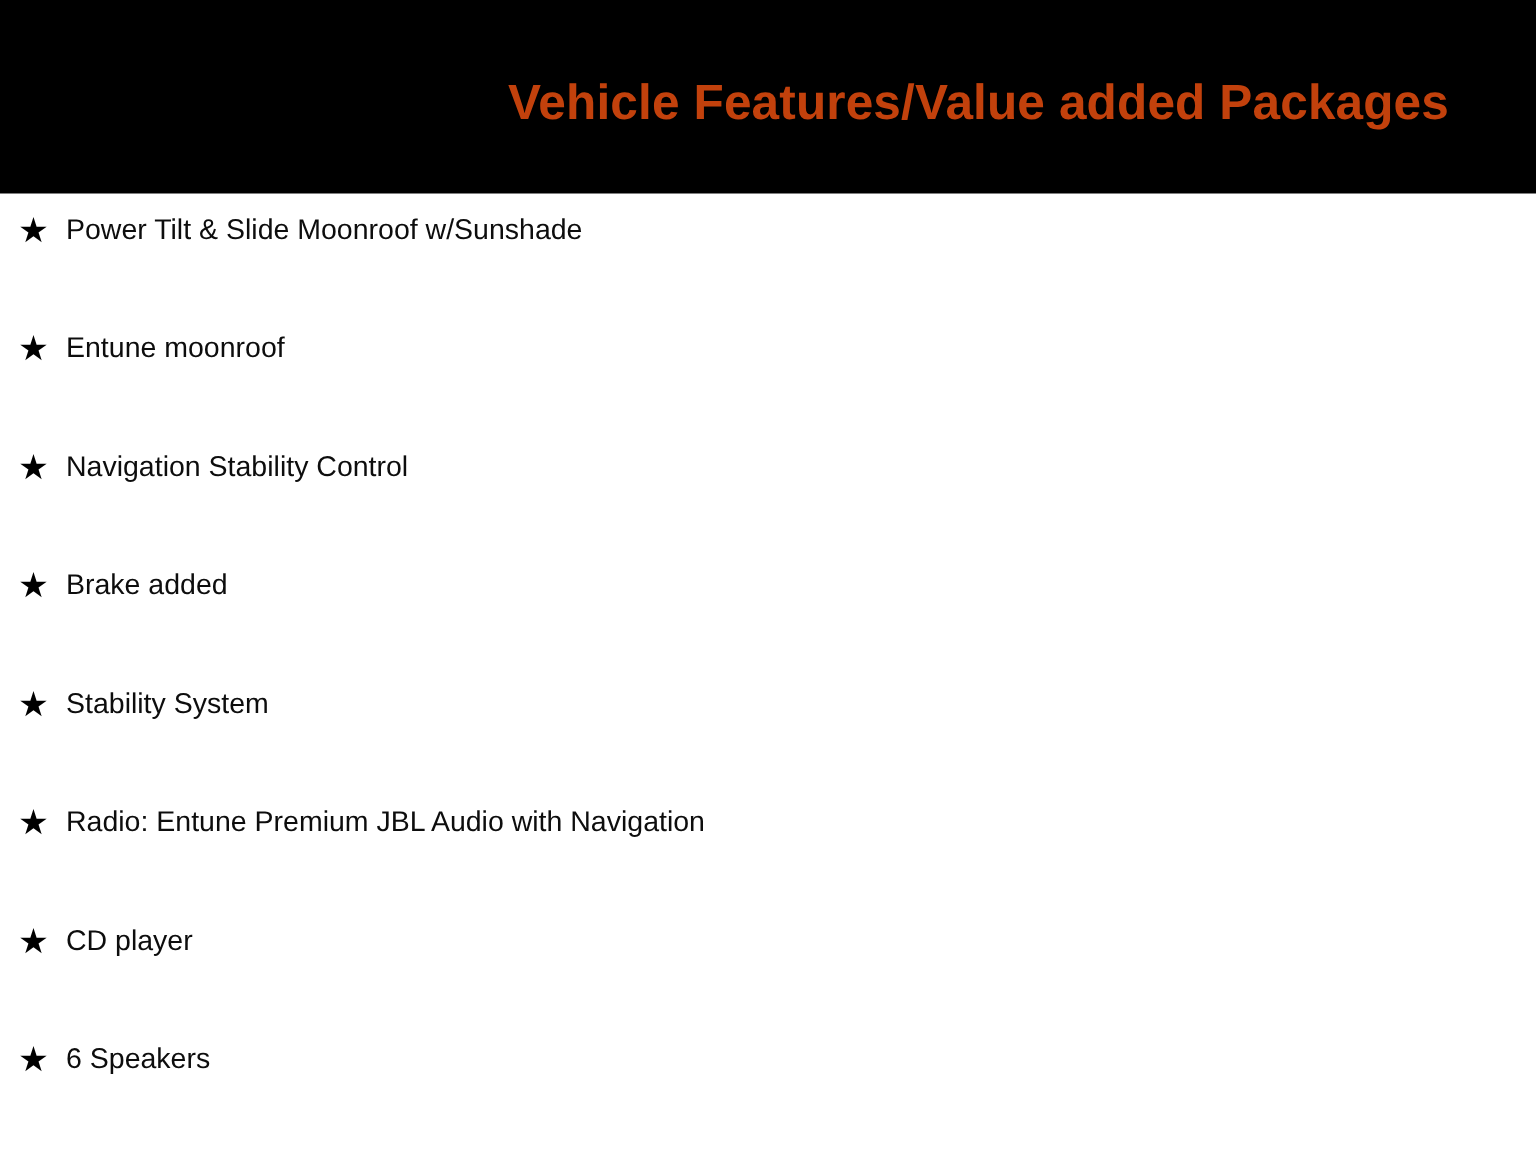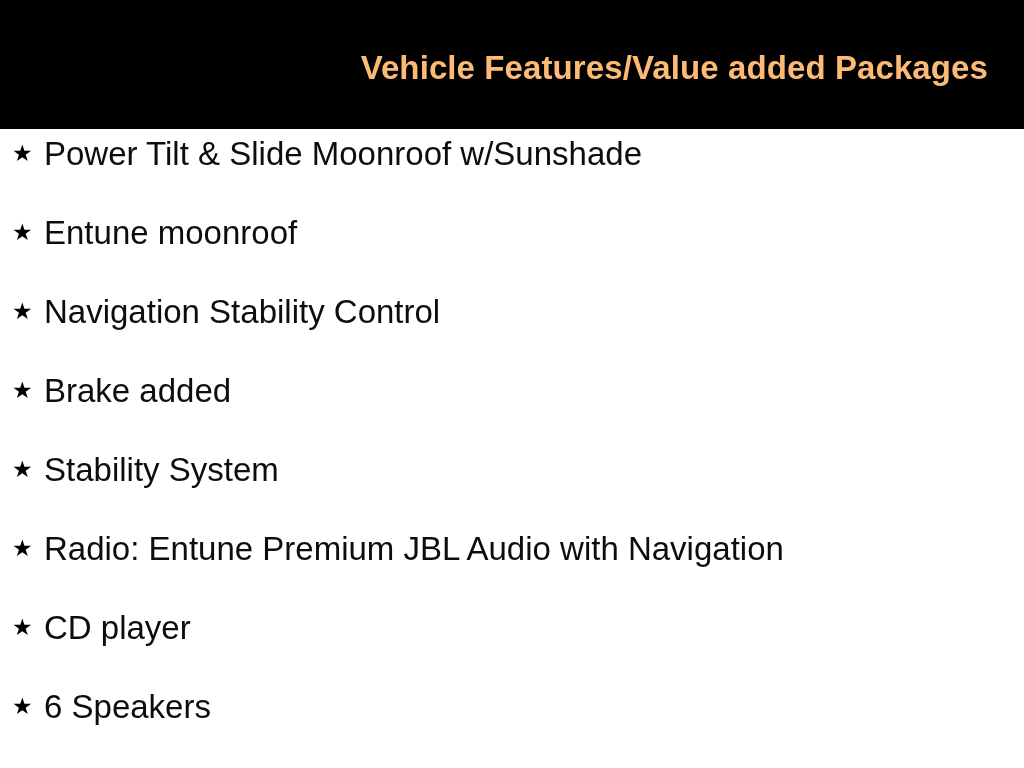--- a/index.html
+++ b/index.html
@@ -29,24 +29,24 @@
     top: 0;
     width: 1024px;
     height: 129px;
     background: #000000;
     box-sizing: border-box;
   }
 
   .header-title {
     position: absolute;
     left: 0;
-    right: 36px;
+    right: 58px;
     top: 49px;
     text-align: right;
-    color: #fdba74;
+    color: #c2410c;
     font-family: "Liberation Sans", sans-serif;
     font-weight: bold;
     font-size: 33px;
     line-height: 38px;
     letter-spacing: 0.1px;
     white-space: nowrap;
     padding-left: 36px;
   }
 
   
@@ -75,21 +75,21 @@
     font-size: 23px;
     line-height: 49px;
     text-align: left;
     user-select: none;
   }
 
   .feature-text {
     flex: 0 1 auto;
     color: #0d0d0d;
     font-family: "Liberation Sans", sans-serif;
-    font-size: 33px;
+    font-size: 19px;
     line-height: 49px;
     white-space: nowrap;
   }
 </style>
 </head>
 <body>
 
 <div class="slide">
 
   <div class="header-band">

